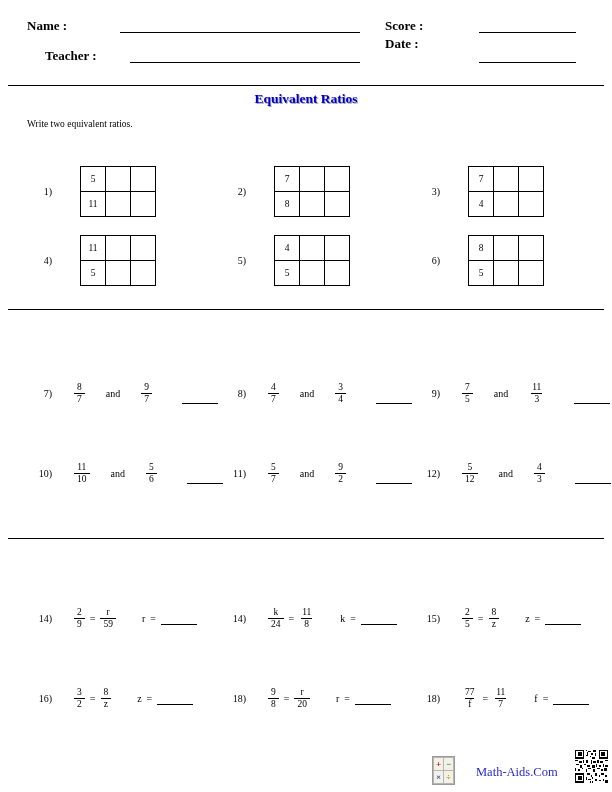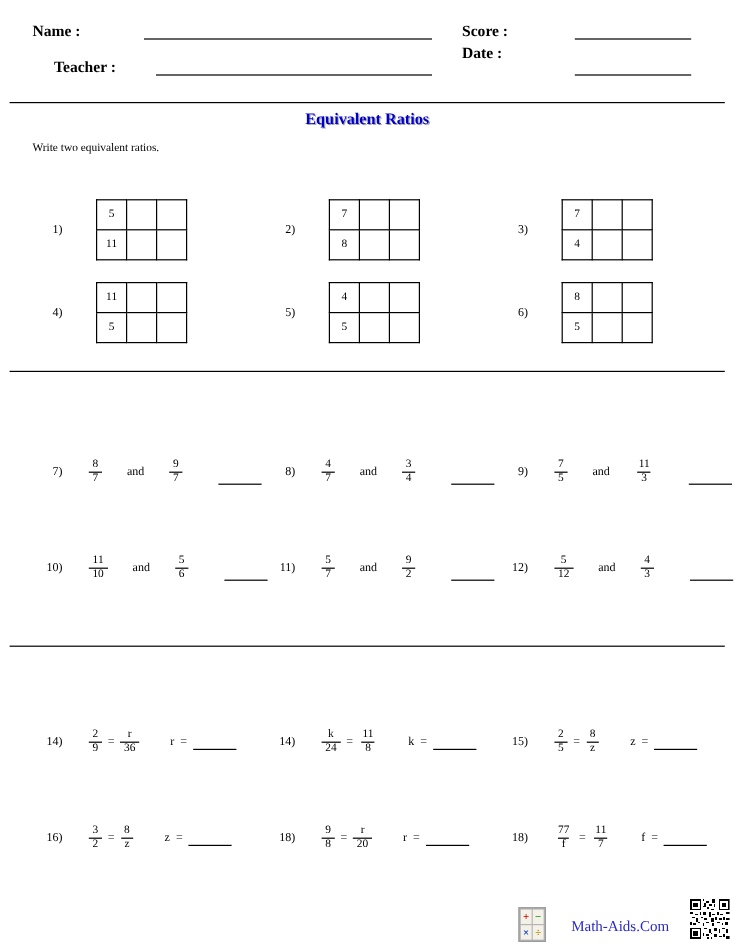--- a/index.html
+++ b/index.html
@@ -269,21 +269,21 @@
   <div class="abs prow s3" style="top:607px;height:30px">
     <div class="prob col1">
       <span class="pnum">14)</span>
       <span class="frac">
           <span class="fn">2</span>
           <span class="fd">9</span>
         </span>
       <span class="eq">=</span>
       <span class="frac">
           <span class="fn">r</span>
-          <span class="fd">36</span>
+          <span class="fd">59</span>
         </span>
       <span class="varlbl">r</span>
       <span class="eq2">=</span>
       <span class="blank"></span>
     </div>
     <div class="prob col2">
       <span class="pnum">14)</span>
       <span class="frac">
           <span class="fn">k</span>
           <span class="fd">24</span>

